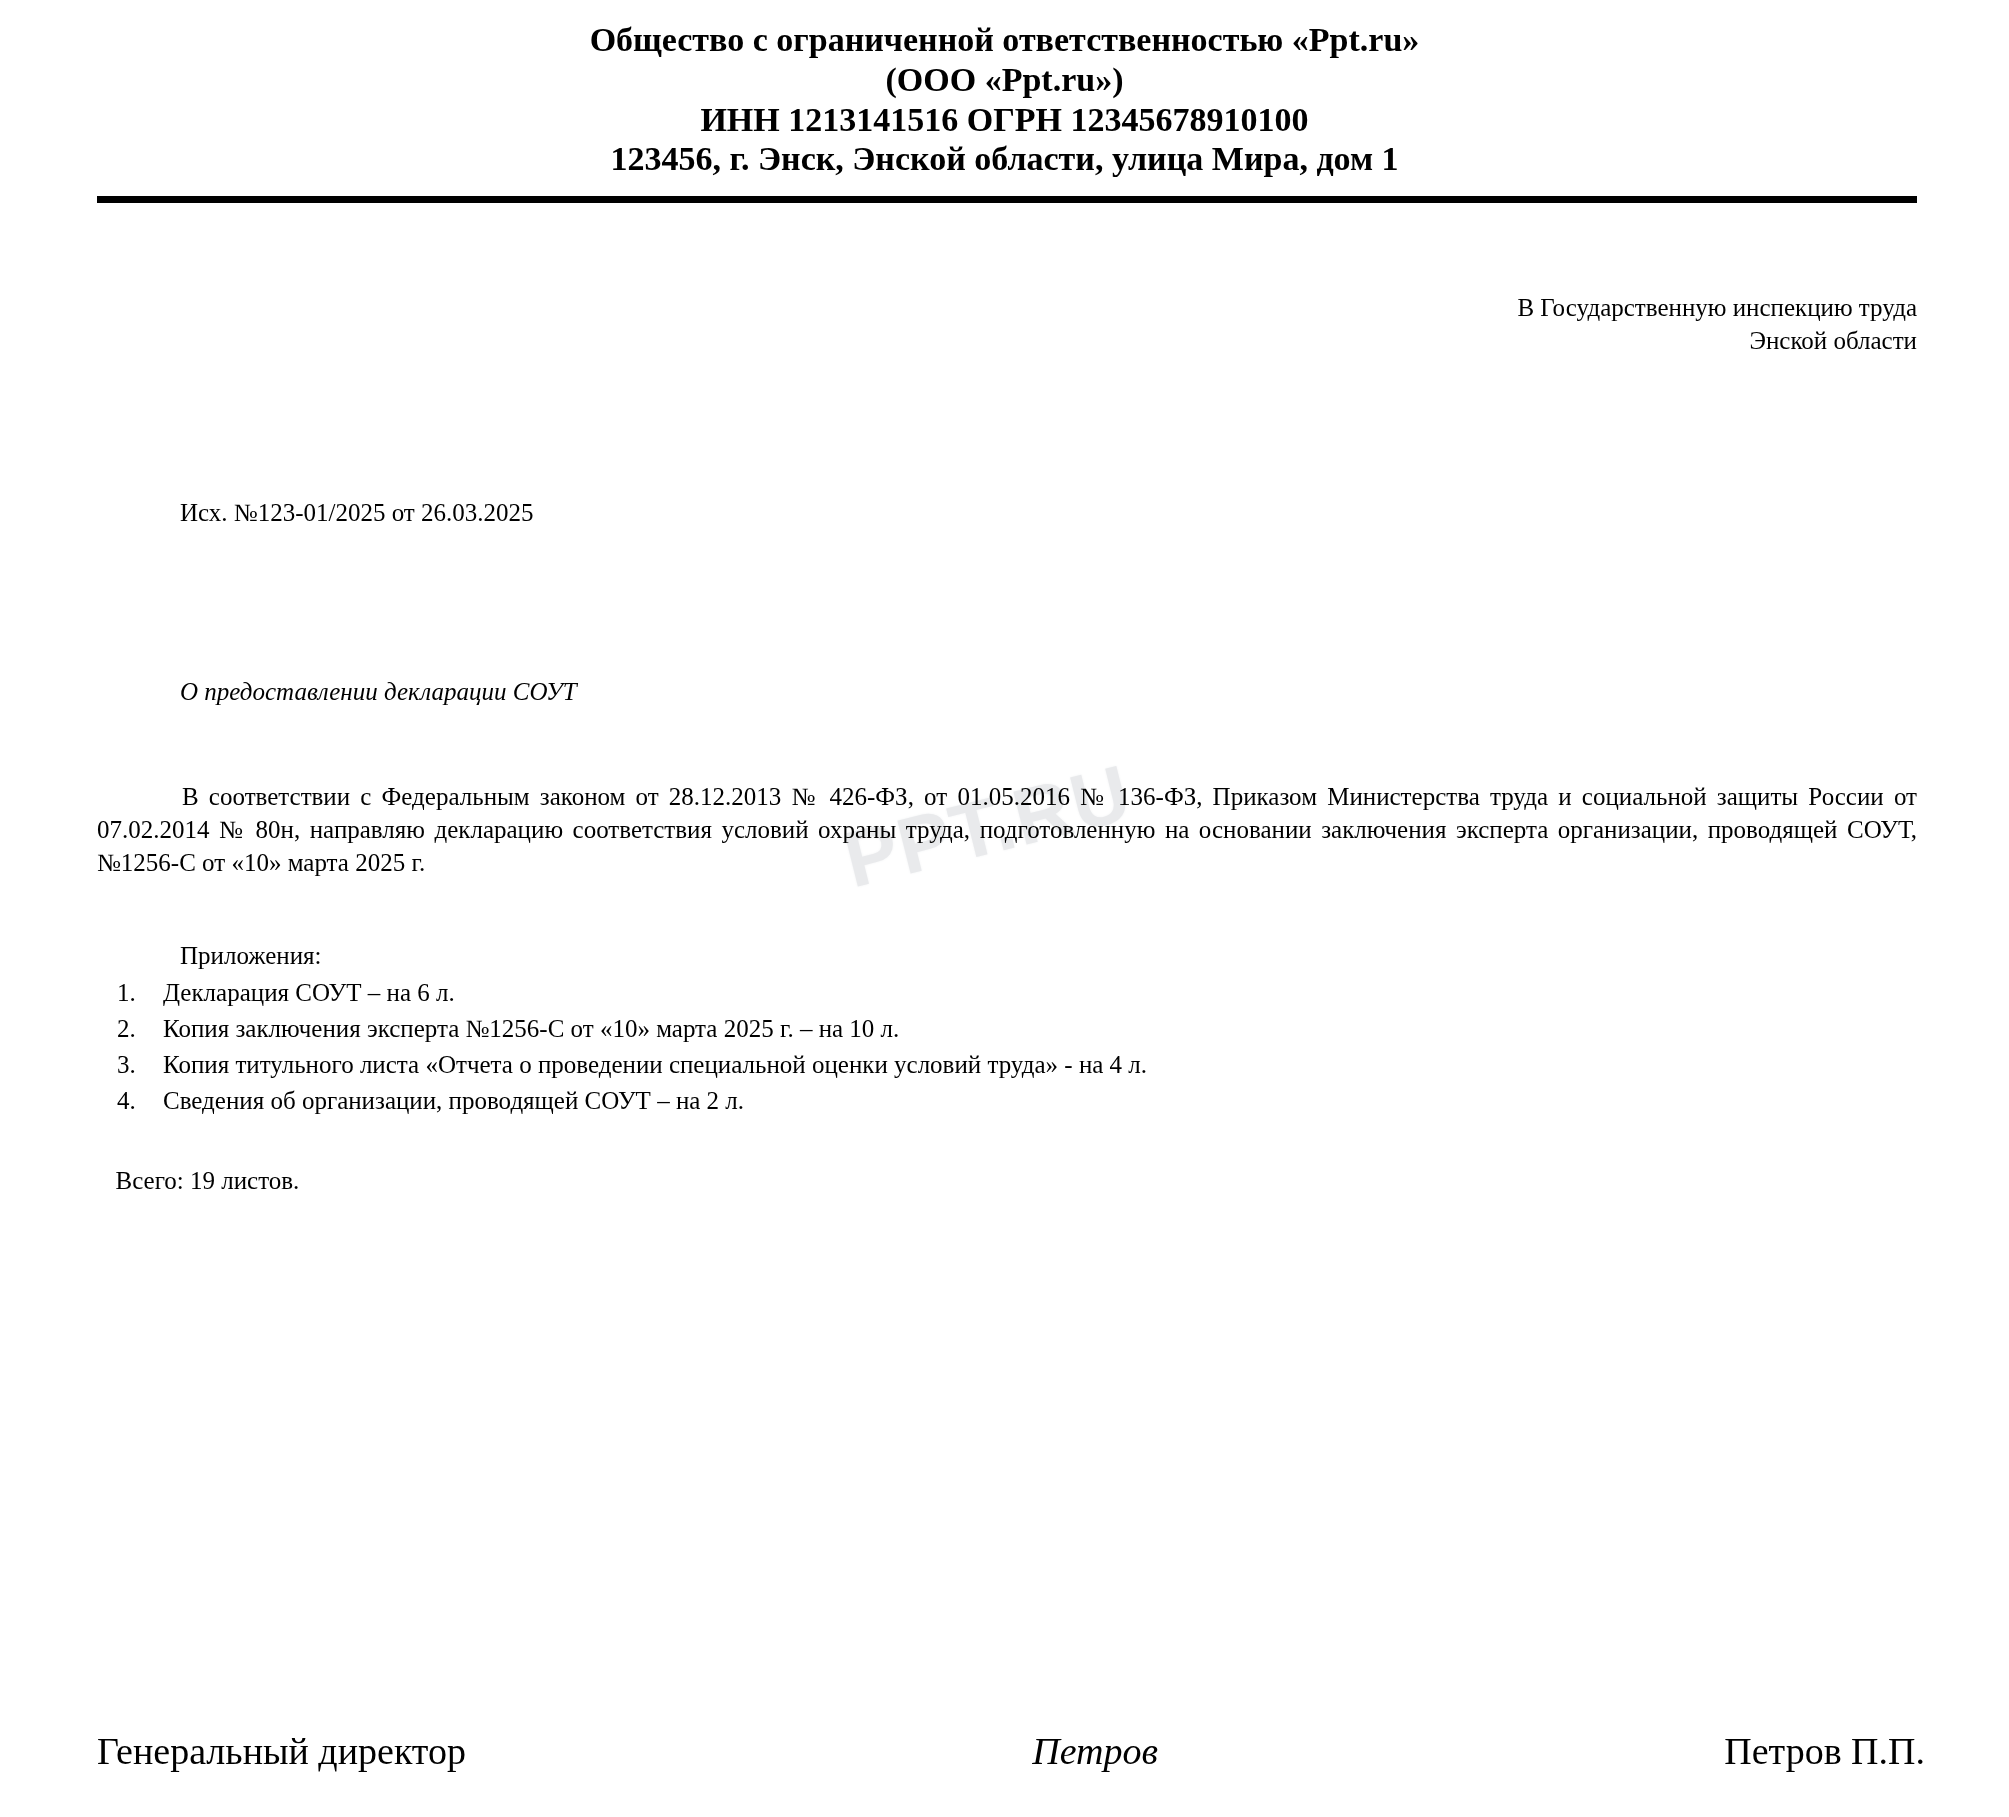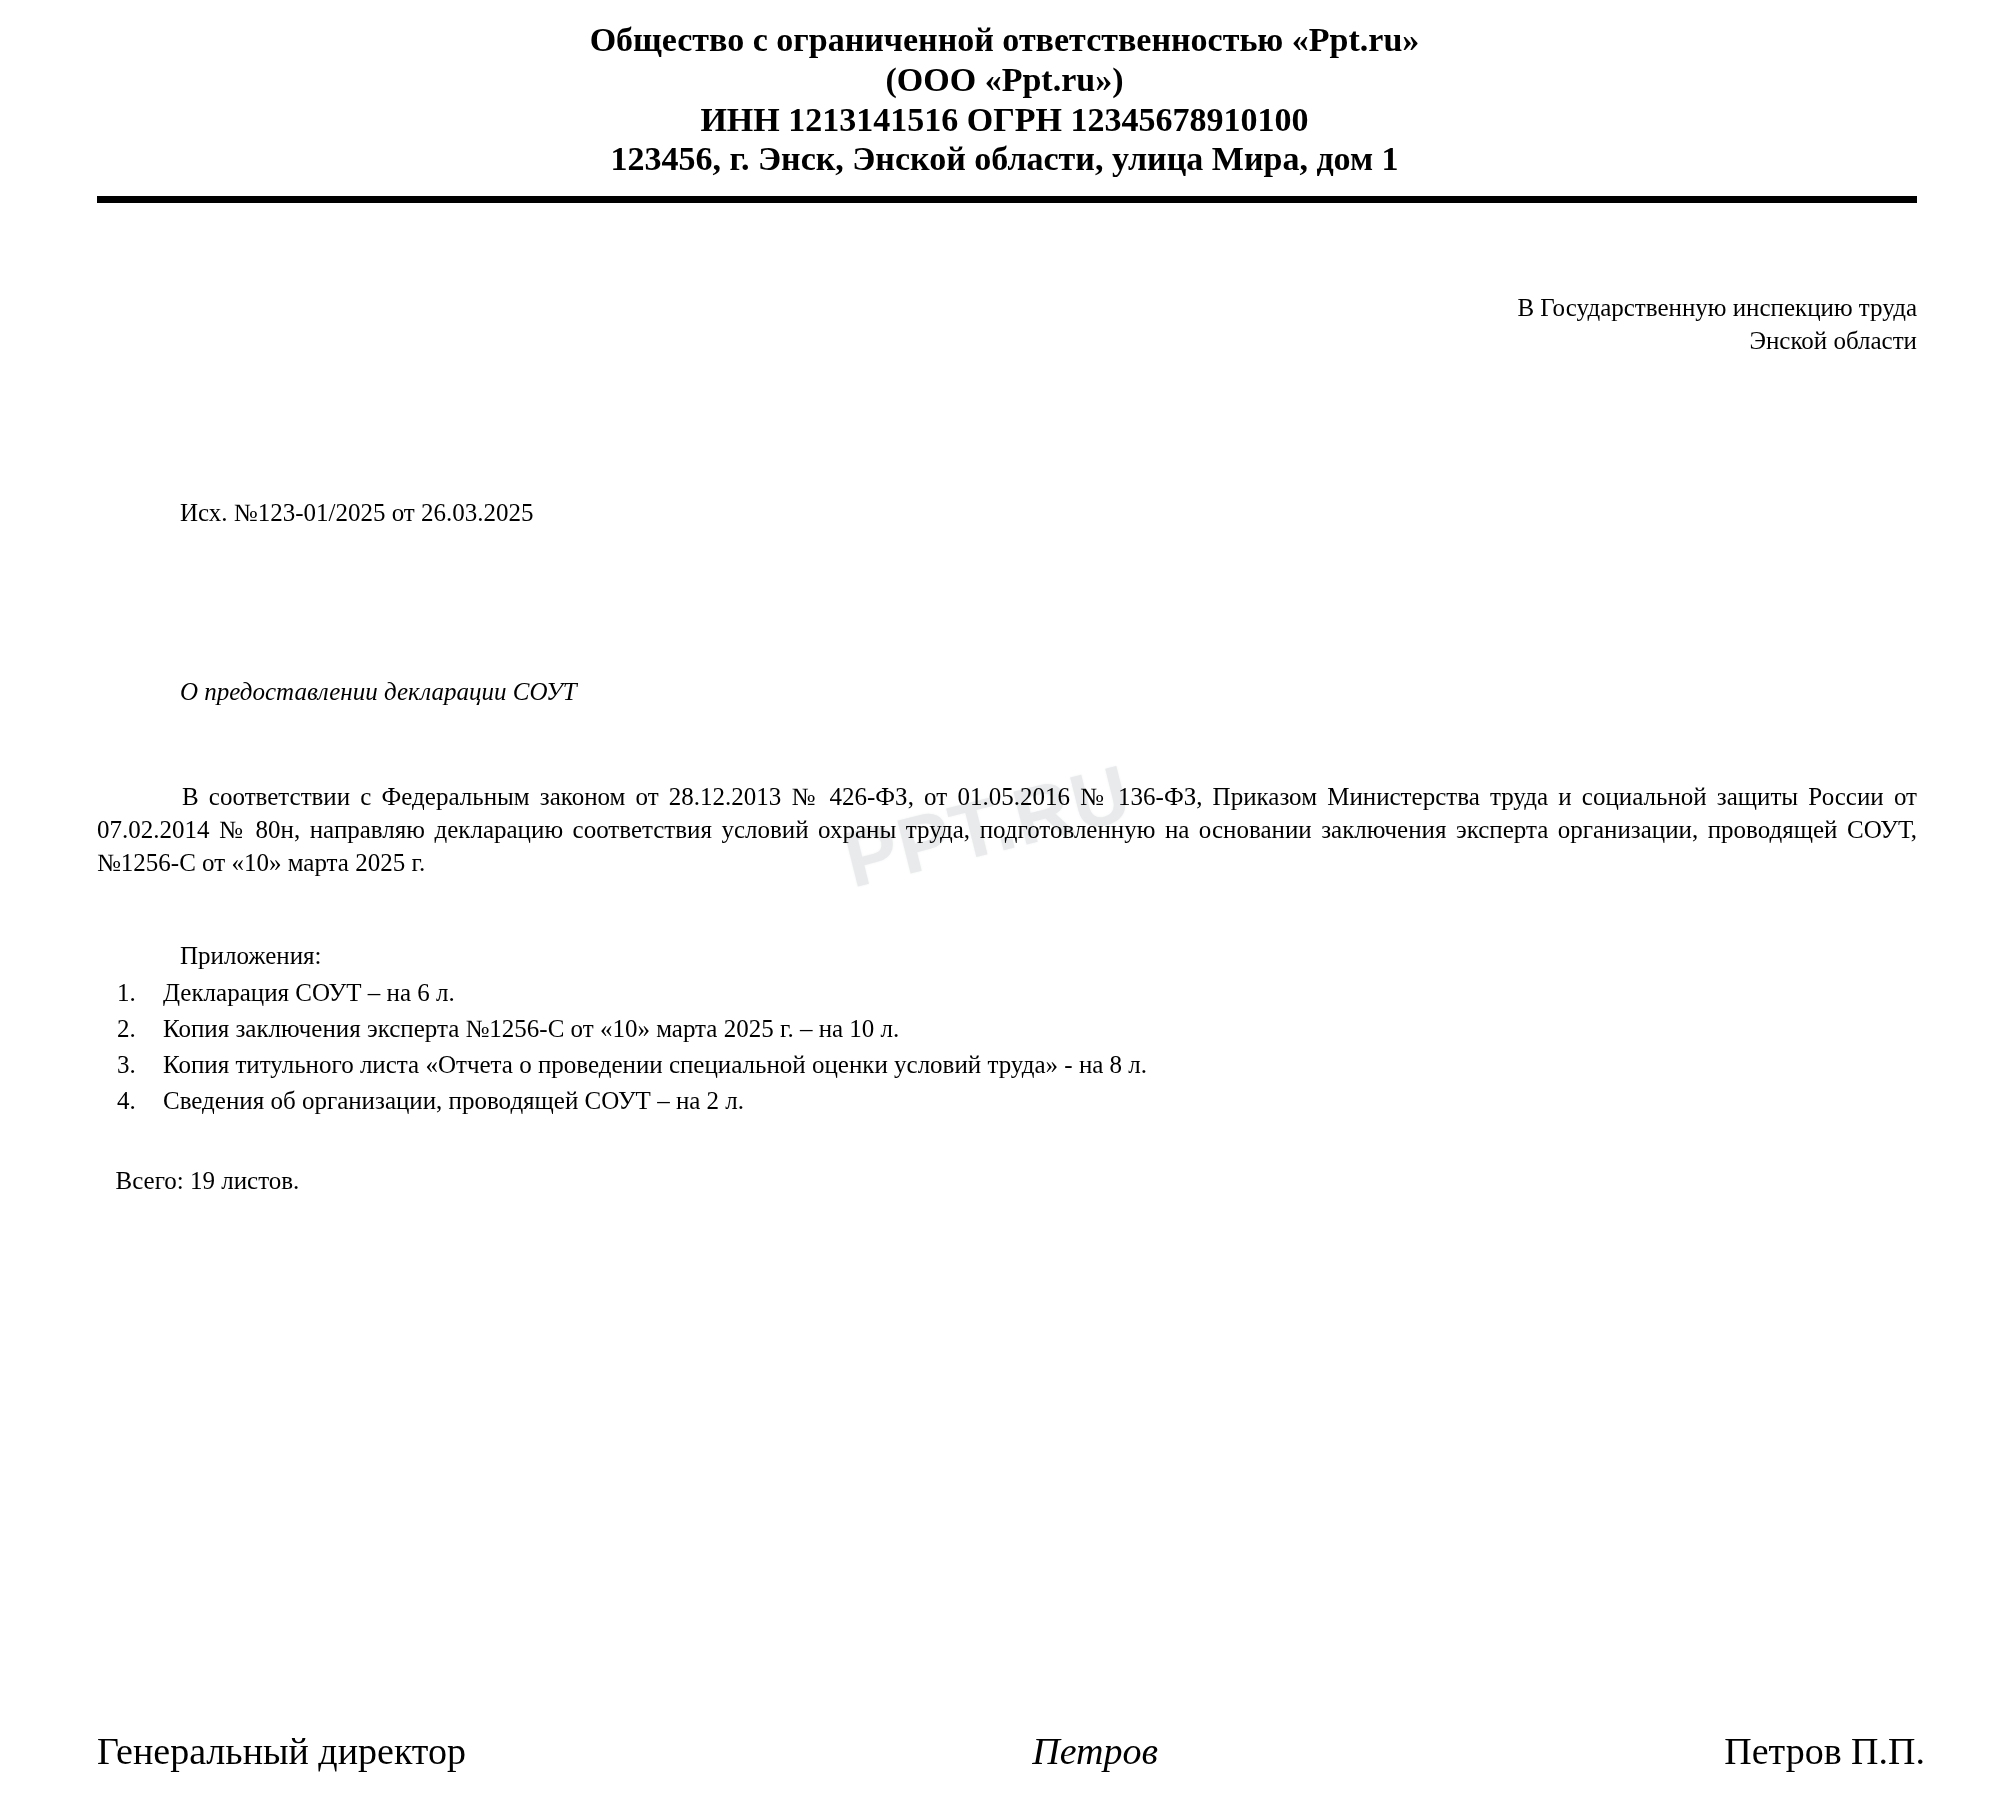--- a/index.html
+++ b/index.html
@@ -173,21 +173,21 @@
 
     <div class="subject">О предоставлении декларации СОУТ</div>
 
     <div class="body-para">В соответствии с Федеральным законом от 28.12.2013 № 426-ФЗ, от 01.05.2016 № 136-ФЗ, Приказом Министерства труда и социальной защиты России от 07.02.2014 № 80н, направляю декларацию соответствия условий охраны труда, подготовленную на основании заключения эксперта организации, проводящей СОУТ, №1256-С от «10» марта 2025 г.</div>
 
     <div class="attachments-title">Приложения:</div>
 
     <ol class="attachments">
       <li>Декларация СОУТ – на 6 л.</li>
       <li>Копия заключения эксперта №1256-С от «10» марта 2025 г. – на 10 л.</li>
-      <li>Копия титульного листа «Отчета о проведении специальной оценки условий труда» - на 8 л.</li>
+      <li>Копия титульного листа «Отчета о проведении специальной оценки условий труда» - на 4 л.</li>
       <li>Сведения об организации, проводящей СОУТ – на 2 л.</li>
     </ol>
 
     <div class="total">Всего: 19 листов.</div>
 
   </div>
 
   <div class="signature">
     <div class="sig-role">Генеральный директор</div>
     <div class="sig-spacer-1"></div>

